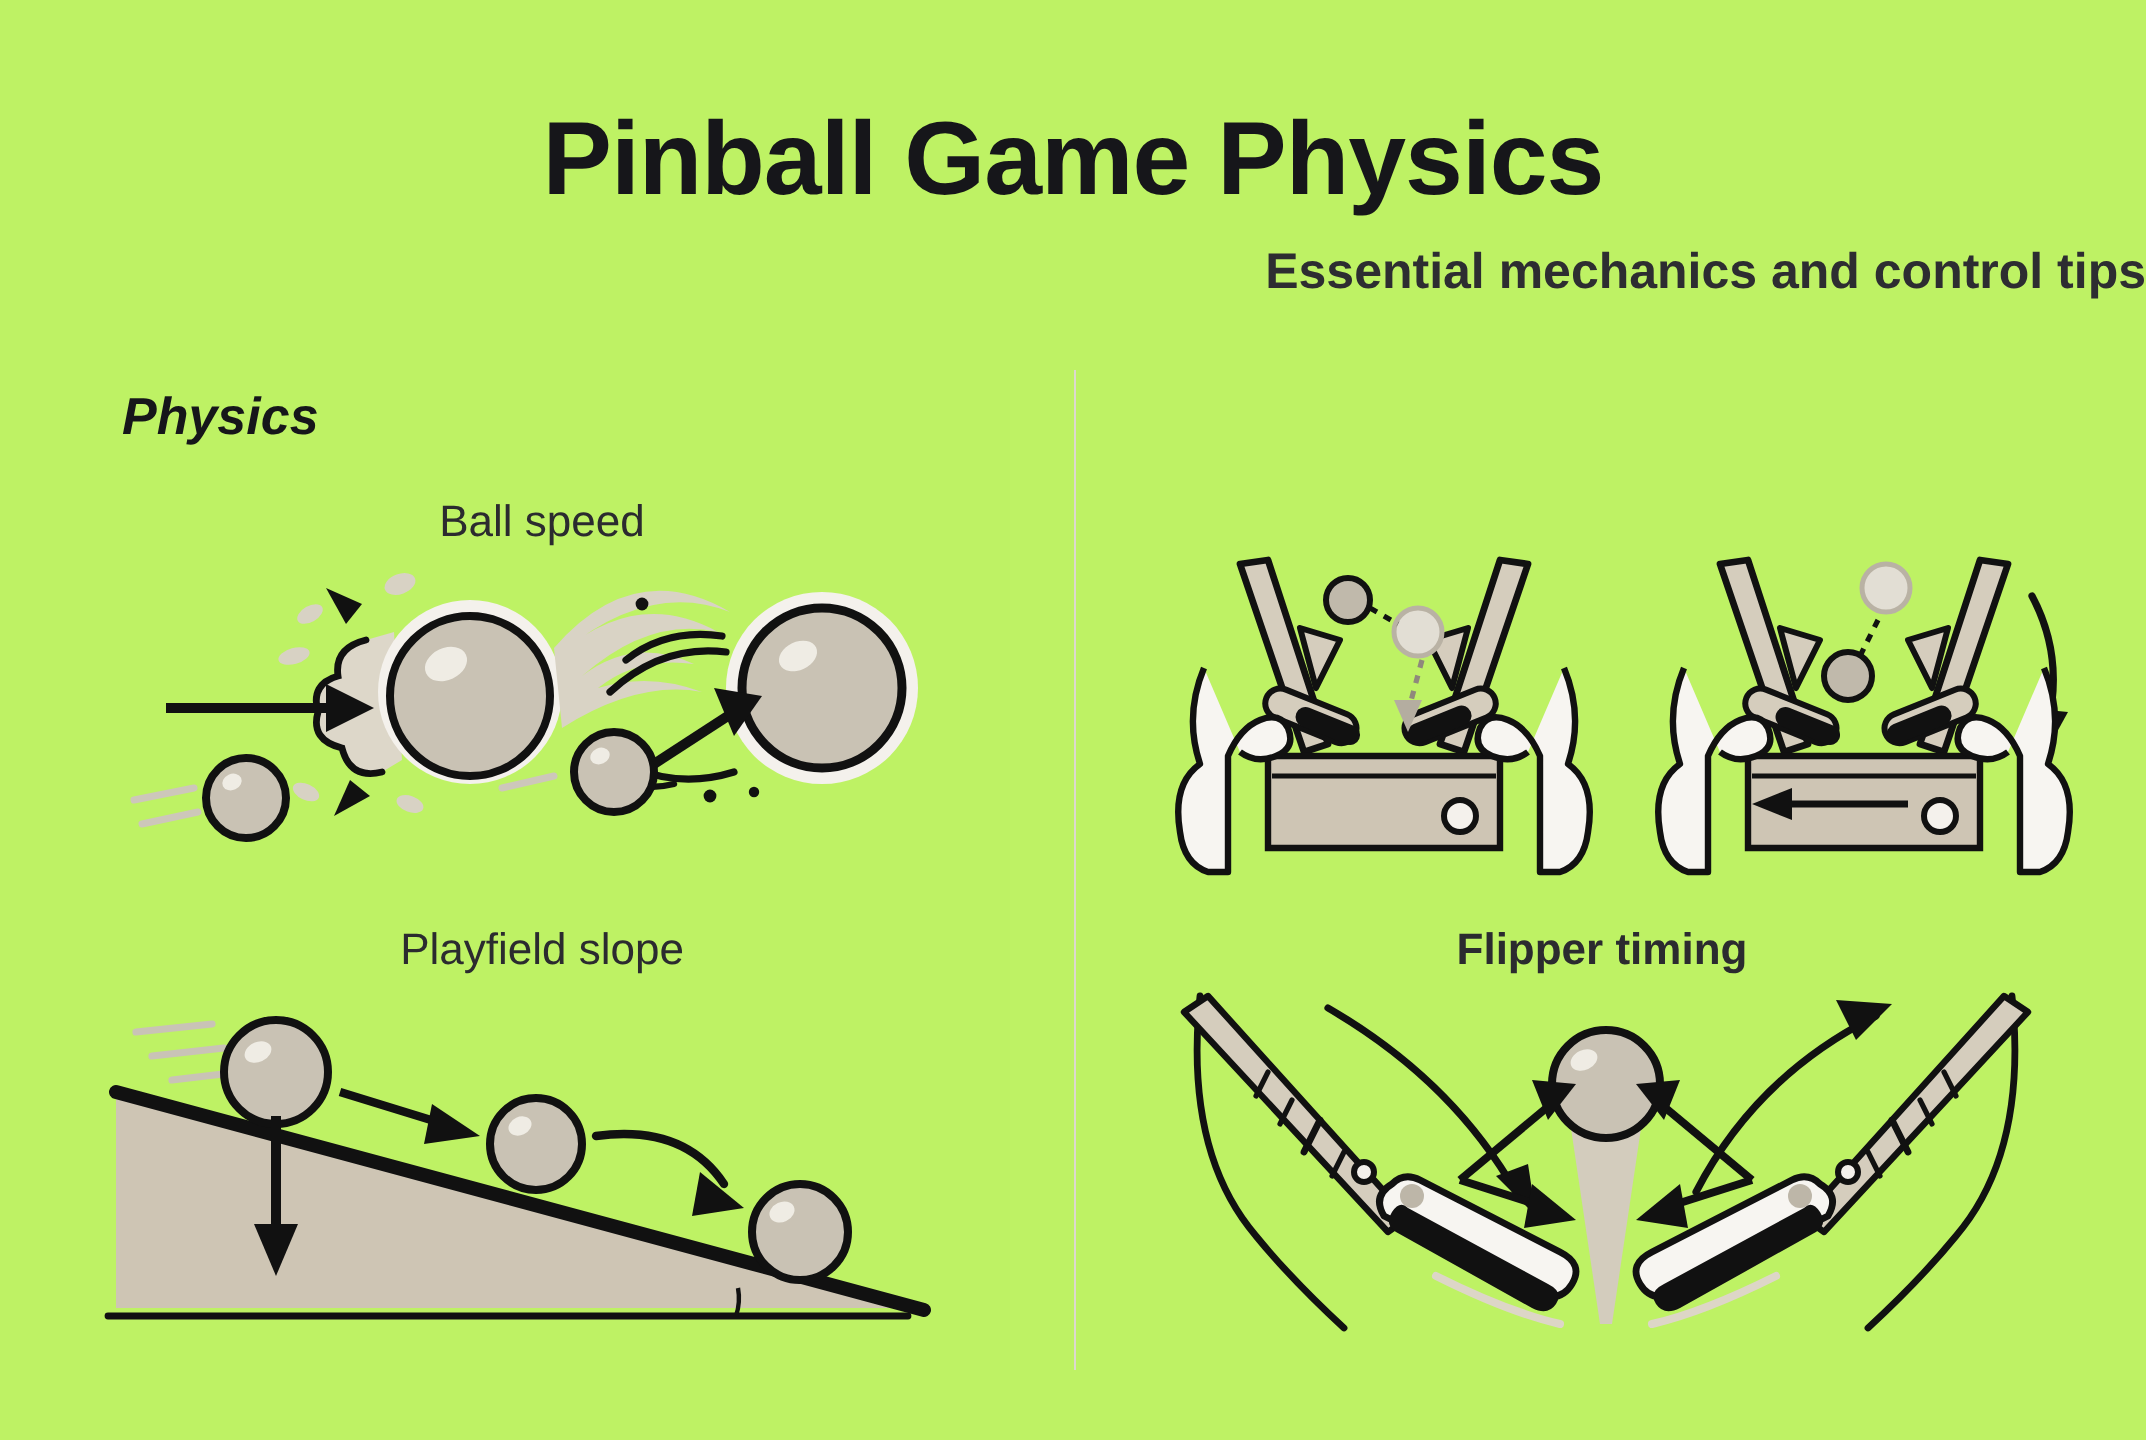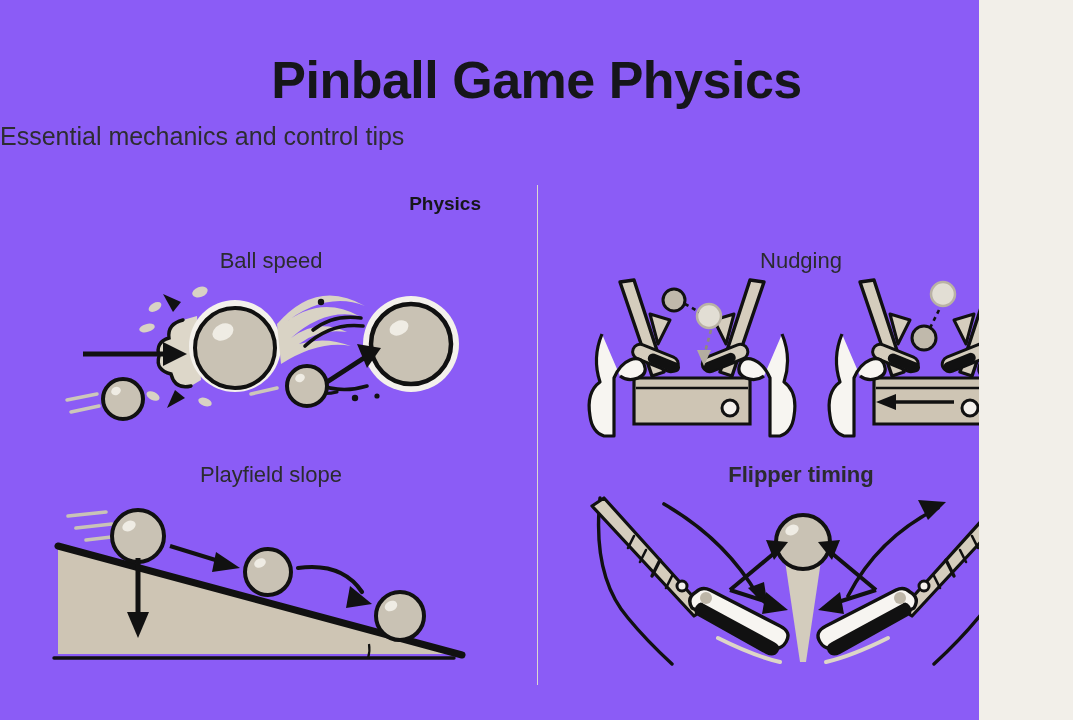--- a/index.html
+++ b/index.html
@@ -7,23 +7,23 @@
     margin: 0;
     padding: 0;
     background: #f2efe9;
   }
   body {
     font-family: "Liberation Sans", sans-serif;
     -webkit-font-smoothing: antialiased;
   }
   #page {
     position: relative;
-    width: 979px;
+    width: 1073px;
     height: 720px;
-    background: #8b5cf6;
+    background: #bef264;
     overflow: hidden;
   }
 
   
   .title {
     position: absolute;
     top: 52px;
     left: 0;
     width: 1073px;
     text-align: center;
@@ -31,34 +31,35 @@
     font-weight: bold;
     letter-spacing: -0.5px;
     color: #16161a;
     line-height: 1.08;
   }
   .subtitle {
     position: absolute;
     top: 122px;
     left: 0;
     width: 1073px;
-    text-align: left;
+    text-align: right;
     font-size: 25px;
-    font-weight: normal;
+    font-weight: bold;
     color: #2d2d31;
   }
 
   
   .col-heading {
     position: absolute;
-    font-size: 19px;
+    font-size: 26px;
     font-weight: bold;
     color: #16161a;
-    text-align: right;
+    text-align: left;
     width: 420px;
+    font-style: italic;
   }
   .col-heading.left  { top: 193px; left: 61px; }
   .col-heading.right { top: 193px; left: 591px; }
 
   .sub-heading {
     position: absolute;
     font-size: 22px;
     font-weight: normal;
     color: #2b2b2f;
     text-align: center;
@@ -215,21 +216,20 @@
       </g>
 
       <g>
         <circle cx="350" cy="118" r="24" fill="#c9c2b4" stroke="#111" stroke-width="4"></circle>
         <path d="M328 128 a24 24 0 0 0 41 7 a24 24 0 0 1 -41 -7 Z" fill="#b0a99b" opacity="0.7"></path>
         <ellipse cx="341" cy="108" rx="6.5" ry="5" transform="rotate(-25 341 108)" fill="#efece4"></ellipse>
       </g>
     </svg>
   </div>
 
-  <div class="sub-heading r1-right">Nudging</div>
   <div class="sub-heading r2-right">Flipper timing</div>
 
   <div class="illus illus-nudging">
     <svg width="450" height="165" viewBox="0 0 450 165">
 
       <g>
 
         <path d="M42 10 L74 104 L86 100 L56 8 Z" fill="#d5cdbd" stroke="#111" stroke-width="3.4" stroke-linejoin="round"></path>
         <path d="M186 10 L154 104 L142 100 L172 8 Z" fill="#d5cdbd" stroke="#111" stroke-width="3.4" stroke-linejoin="round"></path>
 

